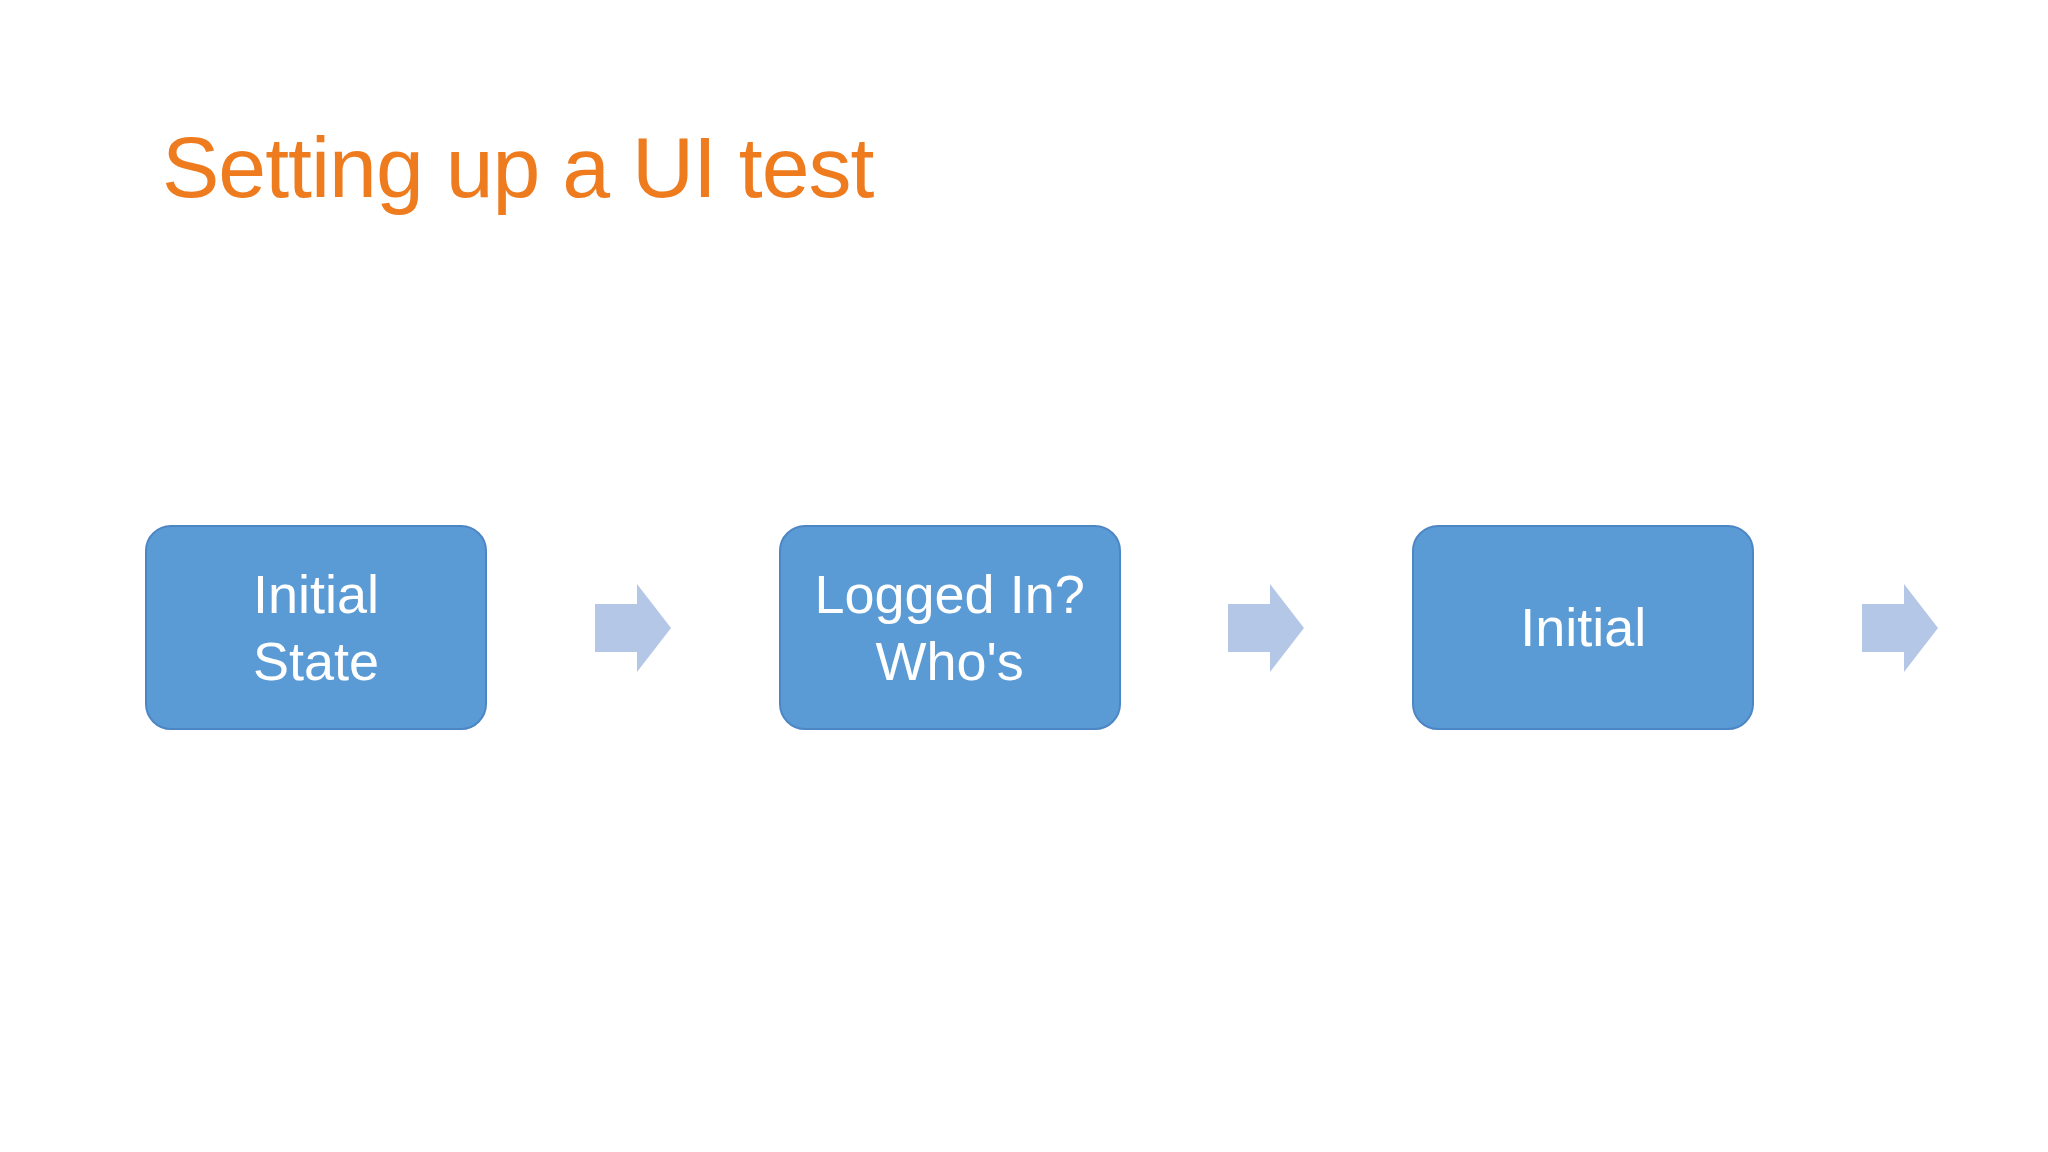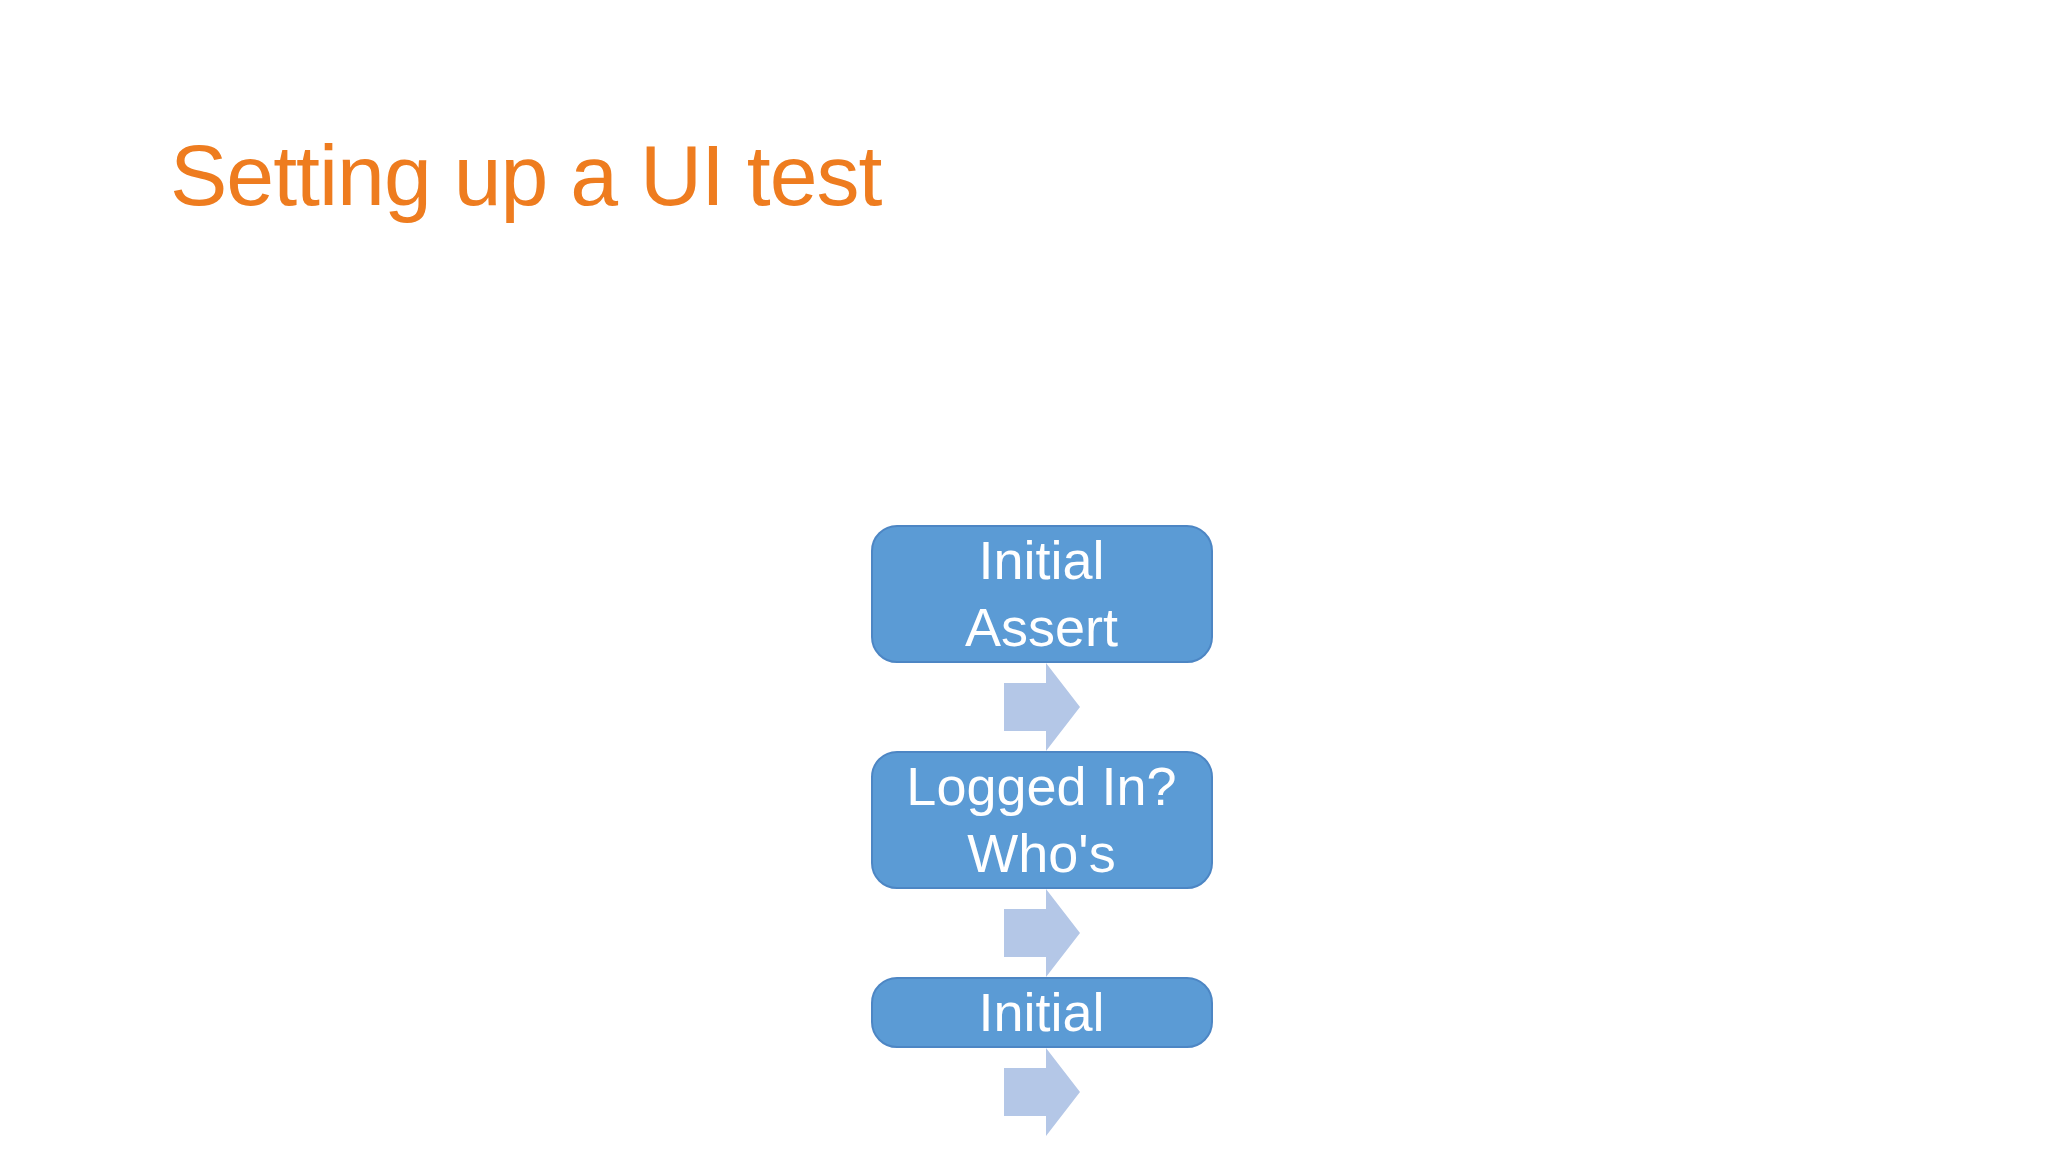--- a/index.html
+++ b/index.html
@@ -16,38 +16,37 @@
   }
   .slide {
     position: absolute;
     inset: 0;
     background: var(--background, #ffffff);
   }
   .slide-title {
     position: absolute;
     left: 160px;
     top: 118px;
-    margin: 10px;
+    margin: 2px;
     font-size: 86px;
     font-weight: normal;
     letter-spacing: -1px;
     line-height: 1.1;
     color: var(--title-color, #ee7c1f);
     white-space: nowrap;
   }
   .flow-row {
     position: absolute;
     left: 145px;
     top: 525px;
     width: 1793px;
     height: 205px;
     display: flex;
     justify-content: space-between;
     align-items: center;
-    flex-direction: column;
   }
   .process-step {
     width: 342px;
     height: 205px;
     box-sizing: border-box;
     background: var(--box-fill, #5b9bd5);
     border: 2px solid var(--box-border, #4d86c4);
     border-radius: 26px;
     display: flex;
     flex-direction: column;
@@ -75,21 +74,21 @@
 <body>
 
 <div class="slide">
 
   <h1 class="slide-title">Setting up a UI test</h1>
 
   <div class="flow-row">
 
     <div class="process-step">
       <span class="step-line">Initial</span>
-      <span class="step-line">Assert</span>
+      <span class="step-line">State</span>
     </div>
 
     <svg class="flow-arrow" viewBox="0 0 76 88" xmlns="http://www.w3.org/2000/svg">
       <polygon points="0,20 42,20 42,0 76,44 42,88 42,68 0,68"></polygon>
     </svg>
 
     <div class="process-step">
       <span class="step-line">Logged In?</span>
       <span class="step-line">Who's</span>
     </div>

